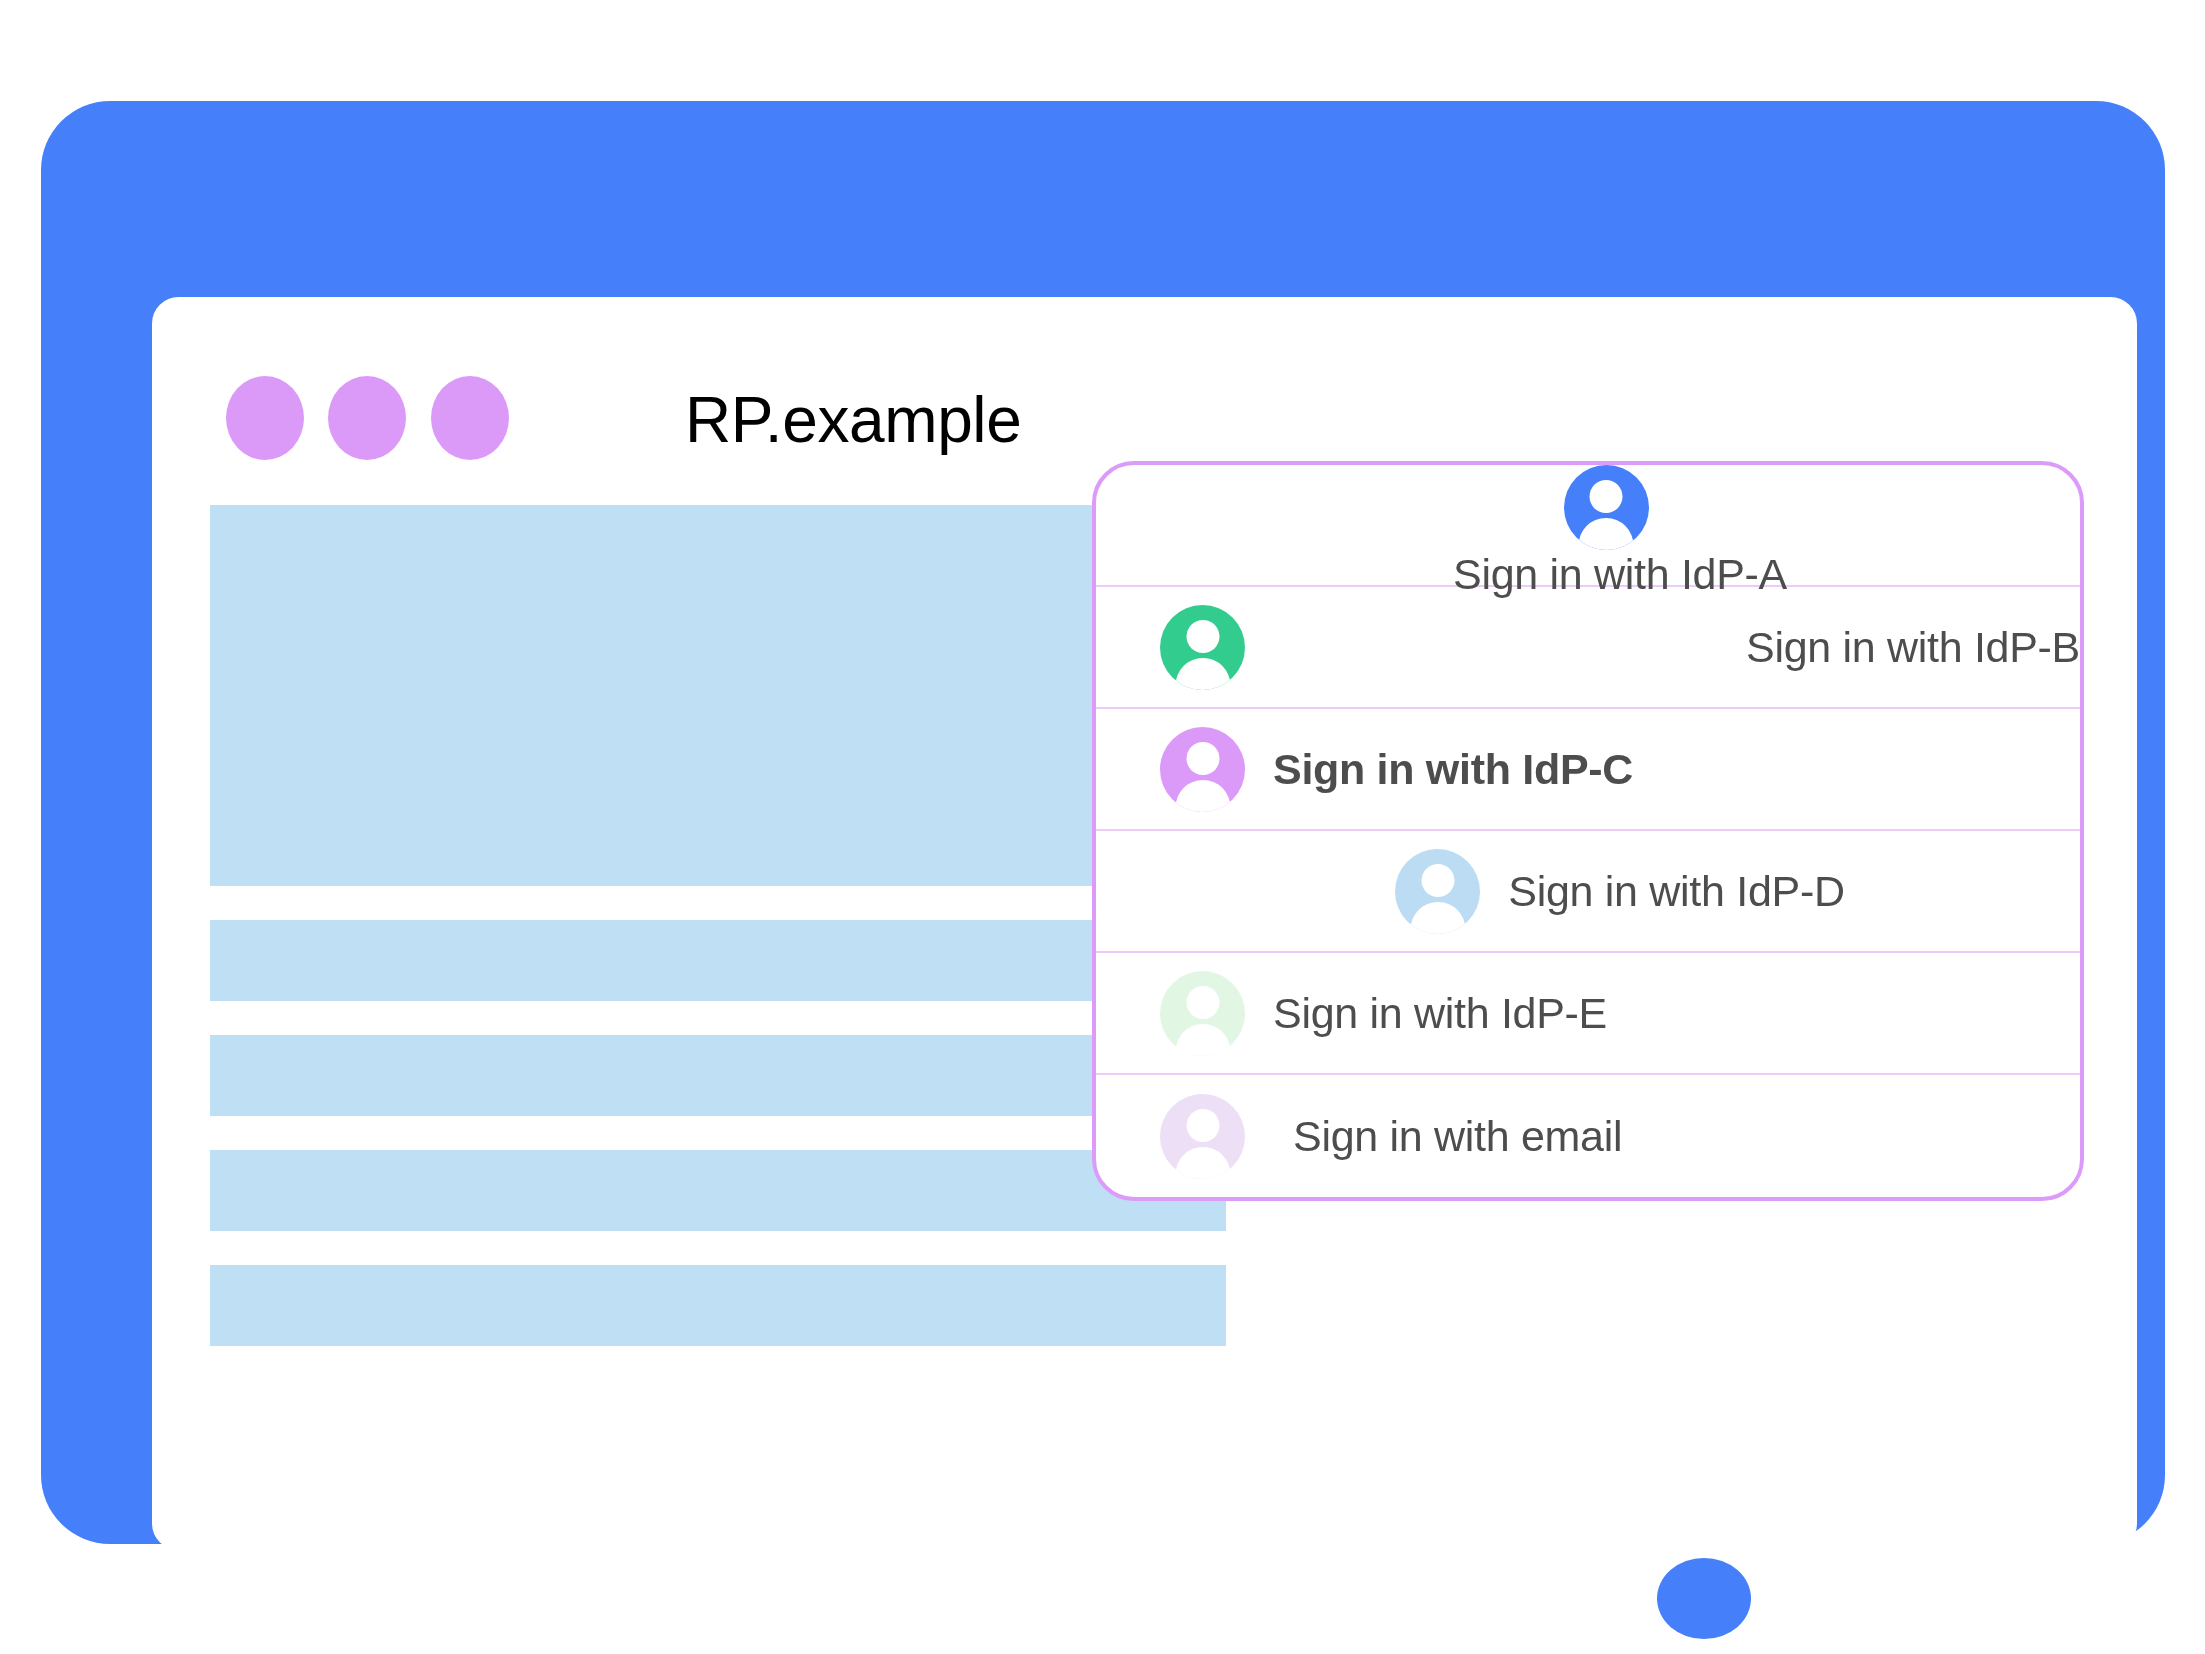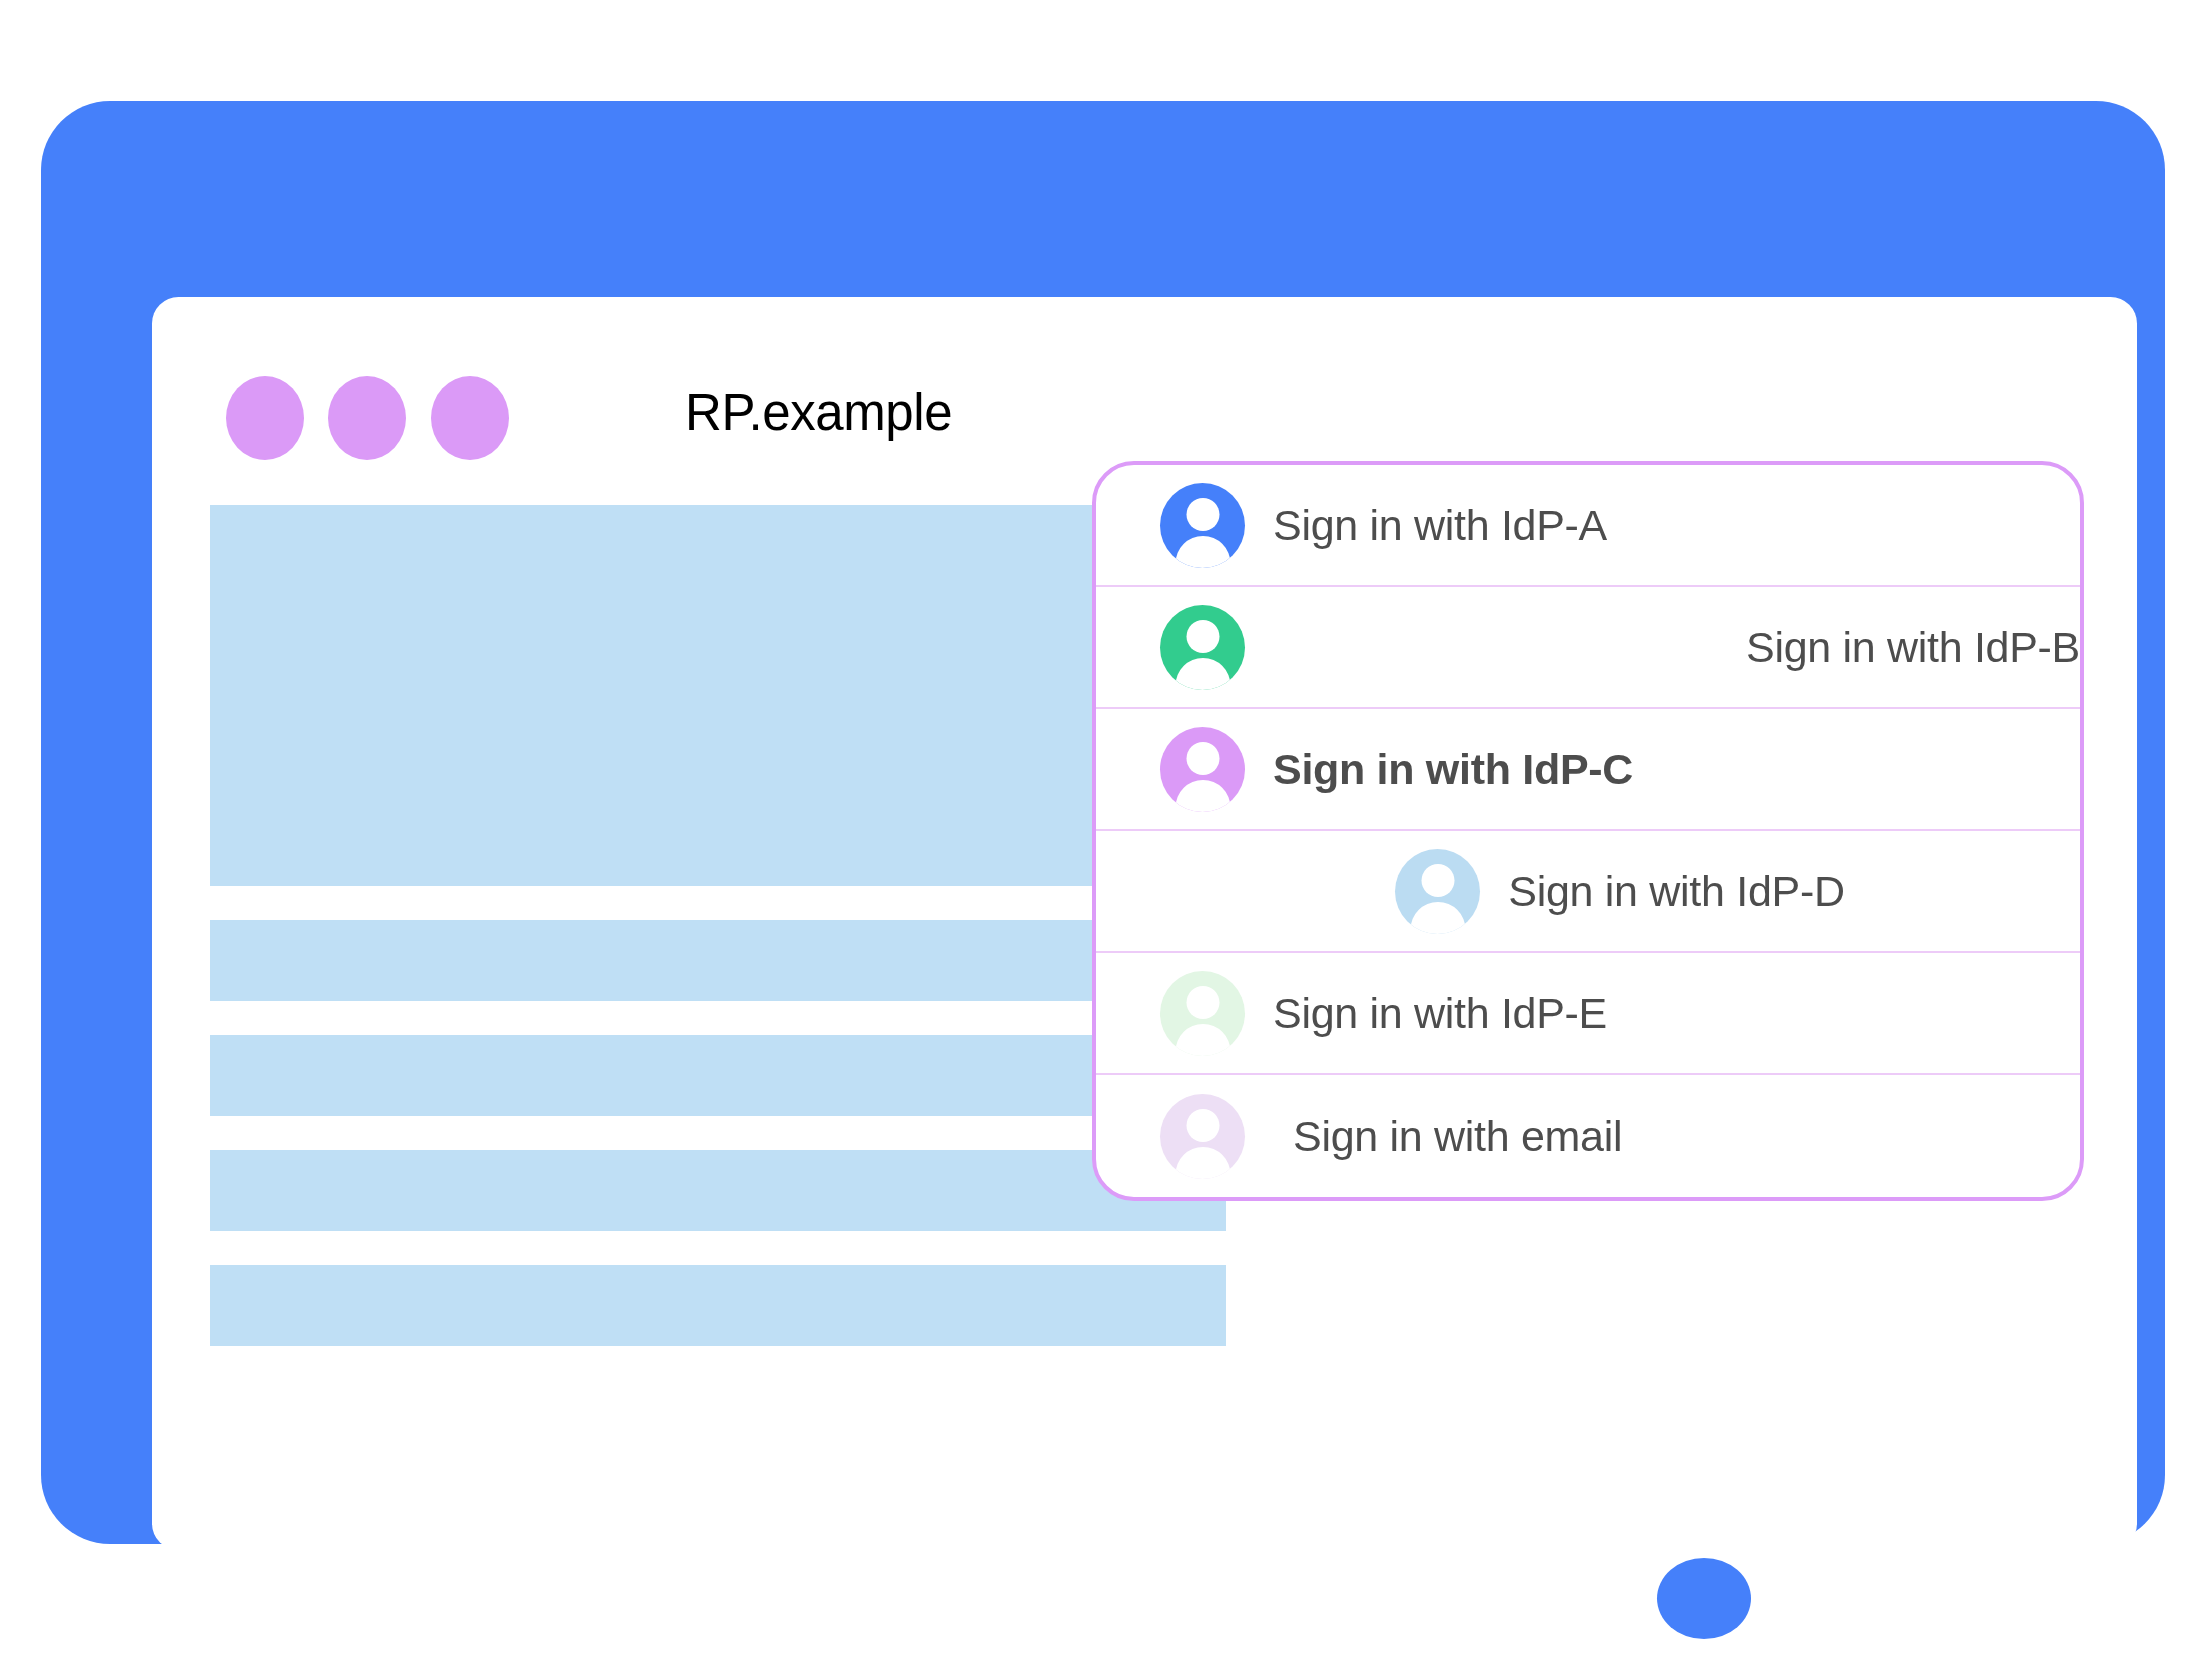--- a/index.html
+++ b/index.html
@@ -78,21 +78,21 @@
     background: #db9af7;
   }
   #window-dot-1 { left: 74px; }
   #window-dot-2 { left: 176px; }
   #window-dot-3 { left: 279px; }
 
   #site-title {
     position: absolute;
     left: 533px;
     top: 86px;
-    font-size: 51px;
+    font-size: 64px;
     color: #000000;
     letter-spacing: -0.4px;
     white-space: nowrap;
   }
 
   
   #page-content {
     position: absolute;
     left: 58px;
     top: 208px;
@@ -183,21 +183,21 @@
     <div id="page-content">
       <div class="content-block" id="content-hero" style="background: rgb(191, 223, 245);"></div>
       <div class="content-block content-bar" style="background: rgb(191, 223, 245);"></div>
       <div class="content-block content-bar" style="background: rgb(191, 223, 245);"></div>
       <div class="content-block content-bar" style="background: rgb(191, 223, 245);"></div>
       <div class="content-block content-bar" style="background: rgb(191, 223, 245);"></div>
     </div>
 
     <div id="account-chooser" style="border-color: rgb(220, 155, 248);">
 
-      <div class="account-row" style="border-bottom-color: rgb(237, 203, 248);">
+      <div class="account-row" style="border-bottom-color: rgb(237, 203, 248); flex-direction: column;">
         <div class="avatar" style="background: rgb(69, 128, 250);">
           <div class="head"></div>
           <div class="body"></div>
         </div>
         <div class="account-label">Sign in with IdP-A</div>
       </div>
 
       <div class="account-row" style="border-bottom-color: rgb(237, 203, 248); justify-content: space-between;">
         <div class="avatar" style="background: rgb(50, 204, 142);">
           <div class="head"></div>

